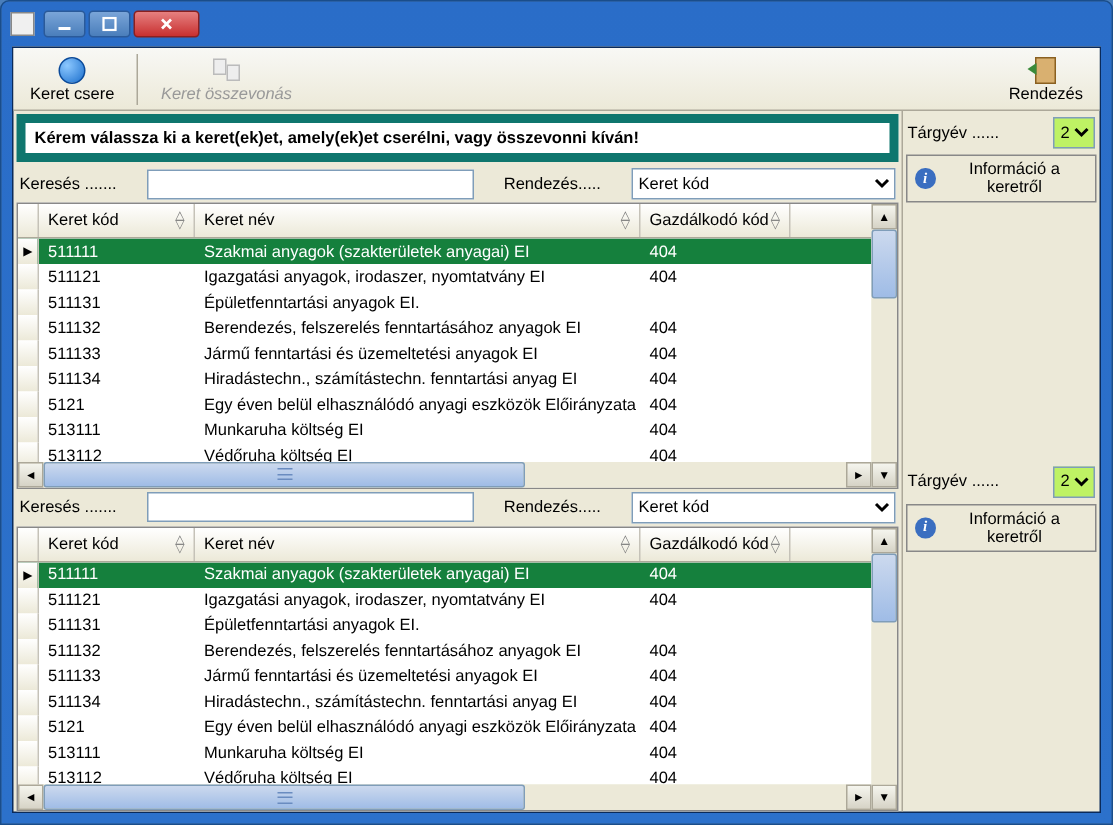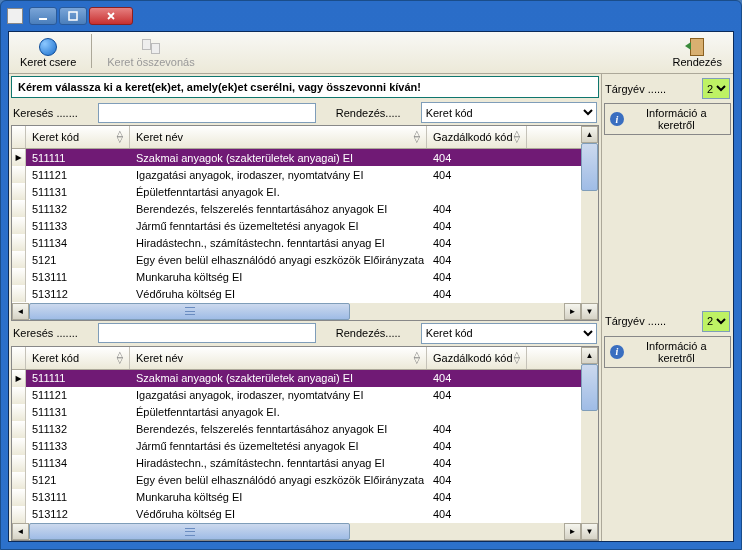--- a/index.html
+++ b/index.html
@@ -12,45 +12,45 @@
   .titlebar .title { flex: 1; font-weight: normal; }
   .win-controls { display: flex; gap: 2px; }
   .win-btn { width: 28px; height: 18px; border-radius: 3px; display: flex; align-items: center; justify-content: center; cursor: pointer; }
   .win-btn.min { background: linear-gradient(to bottom, #7aa5d8, #4a7ebb); border: 1px solid #2a5a9a; }
   .win-btn.max { background: linear-gradient(to bottom, #7aa5d8, #4a7ebb); border: 1px solid #2a5a9a; }
   .win-btn.close { background: linear-gradient(to bottom, #e68080, #c83030); border: 1px solid #8a2020; width: 44px; }
   .win-btn svg { width: 10px; height: 10px; }
   
   .client { position: absolute; top: 30px; left: 7px; right: 7px; bottom: 7px; background: #ece9d8; border: 1px solid #0a2a5a; }
   
-  .toolbar { height: 42px; background: linear-gradient(to bottom, #f8f8f5, #ece9d8); border-bottom: 1px solid #aca899; display: flex; padding: 2px 4px; gap: 6px; }
+  .toolbar { height: 42px; background: linear-gradient(to bottom, #f8f8f5, #ece9d8); border-bottom: 1px solid #aca899; display: flex; align-items: center; padding: 2px 4px; gap: 6px; }
   .tool-btn { display: flex; flex-direction: column; align-items: center; padding: 2px 6px; font-size: 11px; border: 1px solid transparent; cursor: pointer; }
-  .tool-btn.disabled { color: #999; }
+  .tool-btn.disabled { color: #999; font-style: italic; }
   .tool-icon { width: 20px; height: 20px; display: flex; align-items: center; justify-content: center; }
   .tool-spacer { flex: 1; }
   .tool-sep { width: 1px; height: 34px; background: #aca899; margin: 0 2px; }
   
   .content { position: absolute; top: 42px; left: 0; right: 0; bottom: 0; display: flex; }
   .left-pane { flex: 1; display: flex; flex-direction: column; overflow: hidden; }
   .right-pane { width: 132px; border-left: 1px solid #aca899; display: flex; flex-direction: column; padding: 2px; gap: 2px; }
   
-  .section-header { background: white; border: 1px solid #0f766e; padding: 4px 6px; margin: 2px; font-weight: bold; font-size: 11px; }
+  .section-header { background: white; border: 6px solid #0f766e; padding: 4px 6px; margin: 2px; font-weight: bold; font-size: 11px; }
   
   .search-row { display: flex; align-items: center; padding: 2px 4px; gap: 20px; }
   .search-row label { font-size: 11px; }
   .search-row input.txt { border: 1px solid #7f9db9; height: 20px; padding: 2px 4px; font-size: 11px; }
   .search-row select { border: 1px solid #7f9db9; height: 21px; flex: 1; font-size: 11px; background: white; }
   
   .grid-wrap { border: 1px solid #888; margin: 0 2px; background: white; position: relative; display: flex; flex-direction: column; flex:1; min-height:0; }
   .grid-head { display: flex; background: linear-gradient(to bottom, #ffffff, #ece9d8); border-bottom: 1px solid #aca899; }
   .grid-head .col { border-right: 1px solid #c5c2b8; padding: 3px 6px; font-size: 11px; display: flex; align-items: center; justify-content: space-between; height: 22px; }
   .sort-icon { font-size: 8px; color: #7a7a7a; line-height: 6px; }
   .grid-body { overflow: hidden; flex:1; }
   .grid-row { display: flex; border-bottom: 0px solid #eee; height: 17px; align-items: center; }
-  .grid-row.sel { background: #701a75; color: white; }
+  .grid-row.sel { background: #15803d; color: white; }
   .grid-row .cell { padding: 1px 6px; font-size: 11px; overflow: hidden; white-space: nowrap; }
   .row-indicator { width: 14px; display: flex; align-items: center; justify-content: center; background: linear-gradient(to bottom, #ffffff, #ece9d8); border-right: 1px solid #c5c2b8; height: 100%; }
   .row-indicator.active::before { content: "▶"; font-size: 8px; color: #000; }
   
   .col-code { width: 104px; }
   .col-name { width: 297px; }
   .col-gazd { width: 100px; }
   
   .hscroll { height: 17px; background: #ece9d8; display: flex; align-items: center; }
   .hsb-btn { width: 17px; height: 17px; background: linear-gradient(to bottom, #f5f5ee, #d6d3c6); border: 1px solid #aca899; display: flex; align-items: center; justify-content: center; font-size: 8px; }

